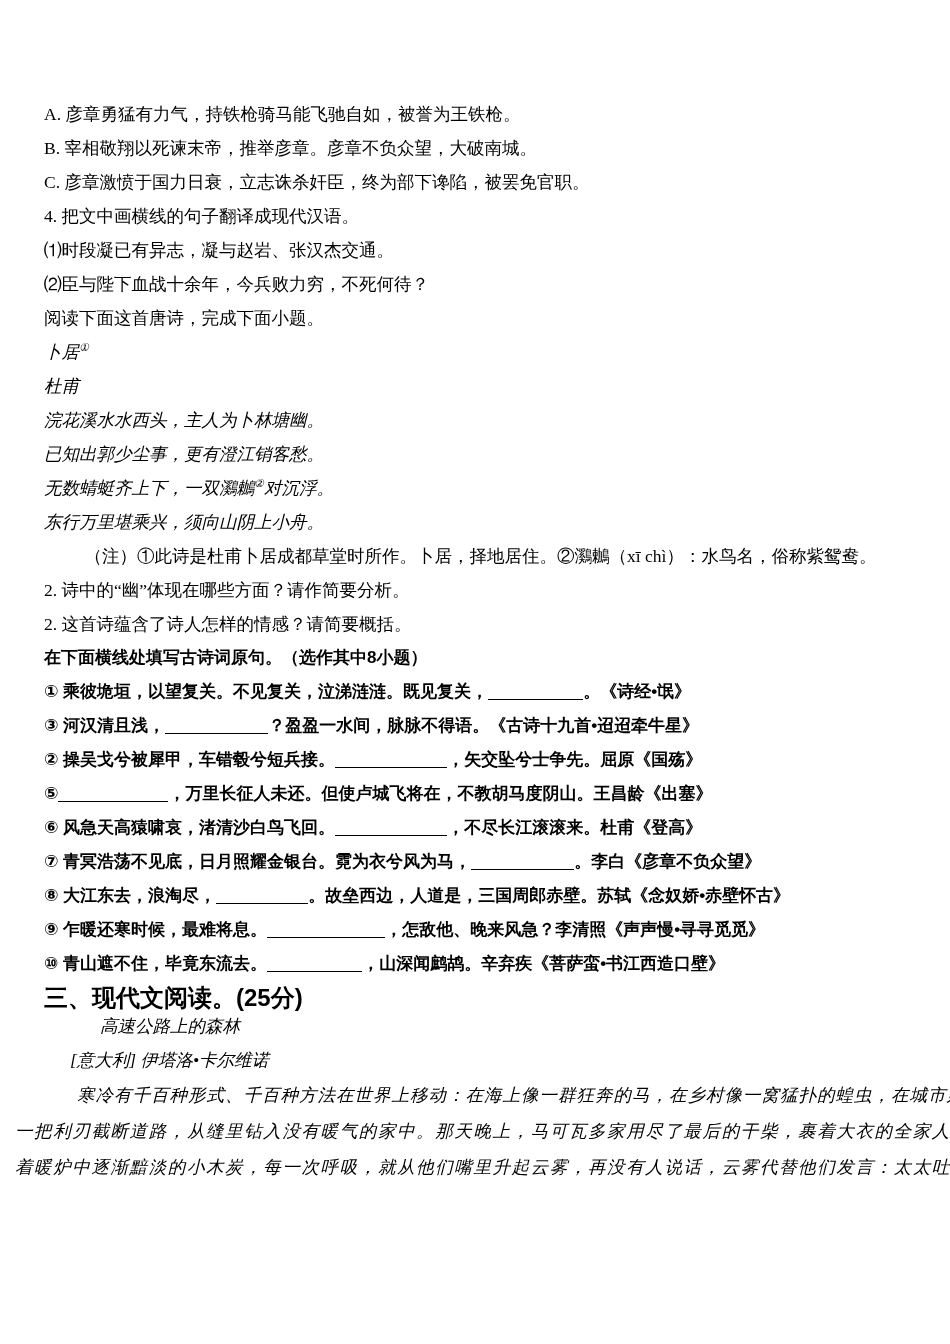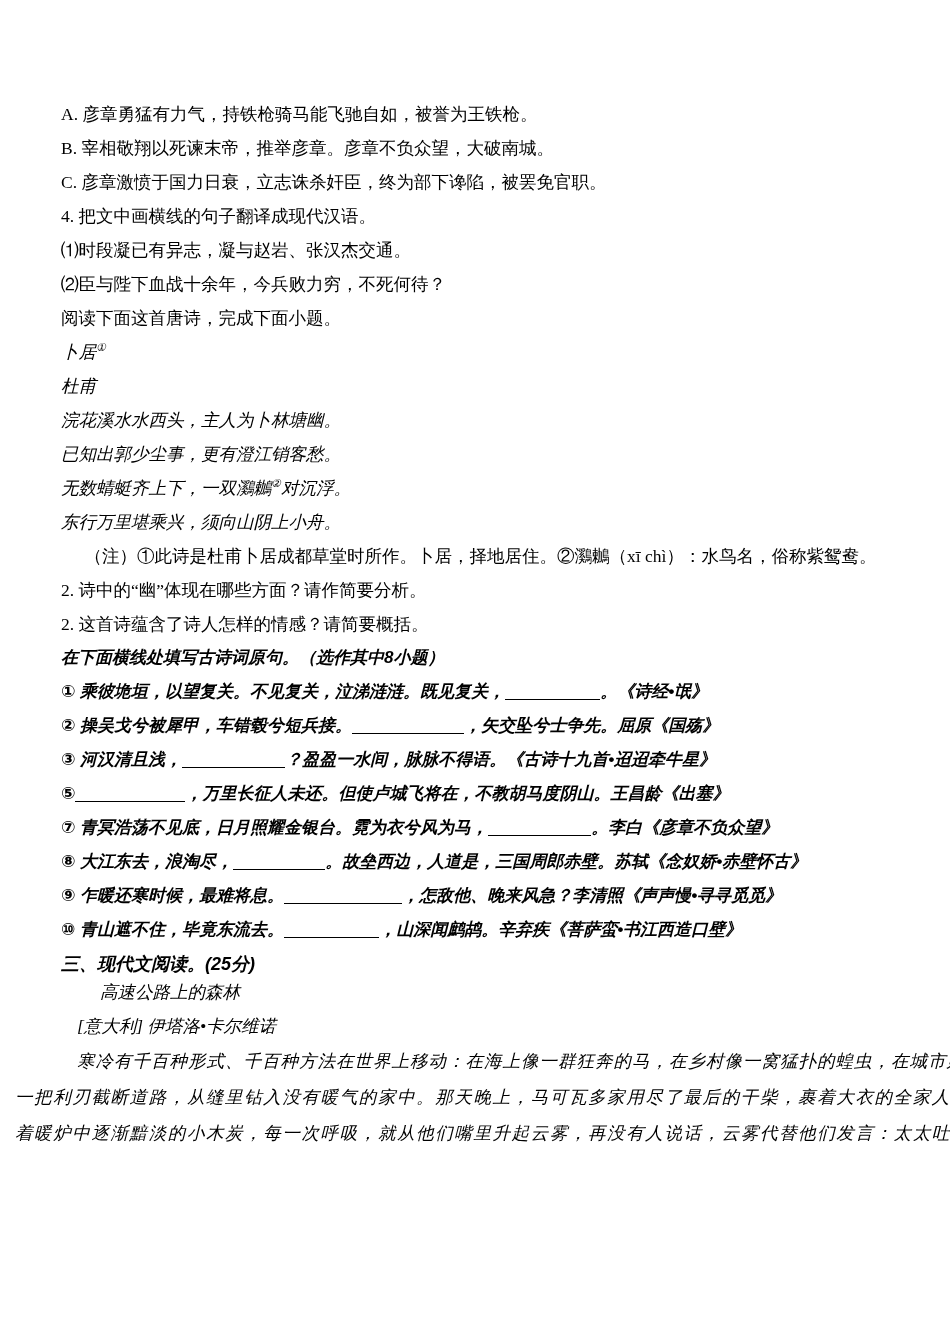--- a/index.html
+++ b/index.html
@@ -12,38 +12,36 @@
   .page {
     box-sizing:border-box;
     width:950px; height:1344px;
     padding:97px 28px 0 44px;
     overflow:hidden;
   }
   .line {
     font-size:17.5px;
     line-height:34px;
     white-space:nowrap;
-    margin-left:17px;
   }
   
   .option,.question,.translation,.intro,.note { font-weight:normal; }
   
   .poem-title,.poem-author,.poem-line,.essay-title,.essay-author,.para-first,.para {
     font-style:italic;
   }
   
   .dict-head,.dict-item,.section-head {
     font-family:"Liberation Sans","DejaVu Sans",sans-serif;
     font-weight:bold;
     font-size:17px;
-    font-style:italic;
   }
-  .section-head { font-size:18px; }
+  .section-head { font-size:24px; }
   .essay-title  { margin-left:56px; margin-top:-6px; }
-  .essay-author { margin-left:33px; }
+  .essay-author { margin-left:26px; }
   .para-first   { margin-left:33px; letter-spacing:1px;  line-height:36px; }
   .para         { margin-left:-29px; letter-spacing:1.6px; line-height:36px; }
   .note         { margin-left:-5px;text-align:center; }
   .blank {
     display:inline-block;
     height:2px;
     border-bottom:1.5px solid #000;
     vertical-align:-3px;
   }
   .sup {
@@ -67,23 +65,24 @@
     <div class="line poem-author"><span>杜甫</span></div>
     <div class="line poem-line"><span>浣花溪水水西头，主人为卜林塘幽。</span></div>
     <div class="line poem-line"><span>已知出郭少尘事，更有澄江销客愁。</span></div>
     <div class="line poem-line"><span>无数蜻蜓齐上下，一双鸂鶒</span><span class="sup">②</span><span>对沉浮。</span></div>
     <div class="line poem-line"><span>东行万里堪乘兴，须向山阴上小舟。</span></div>
     <div class="line note"><span>（注）①此诗是杜甫卜居成都草堂时所作。卜居，择地居住。②鸂鶒（xī chì）：水鸟名，俗称紫鸳鸯。</span></div>
     <div class="line question"><span>2. 诗中的“幽”体现在哪些方面？请作简要分析。</span></div>
     <div class="line question"><span>2. 这首诗蕴含了诗人怎样的情感？请简要概括。</span></div>
     <div class="line dict-head"><span>在下面横线处填写古诗词原句。（选作其中8小题）</span></div>
     <div class="line dict-item"><span>① 乘彼垝垣，以望复关。不见复关，泣涕涟涟。既见复关，</span><span class="blank" style="width: 95px;"></span><span>。《诗经•氓》</span></div>
+    <div class="line dict-item"><span>③ 河汉清且浅，</span><span class="blank" style="width: 103px;"></span><span>？盈盈一水间，脉脉不得语。《古诗十九首•迢迢牵牛星》</span></div>
     <div class="line dict-item"><span>② 操吴戈兮被犀甲，车错毂兮短兵接。</span><span class="blank" style="width: 112px;"></span><span>，矢交坠兮士争先。屈原《国殇》</span></div>
-    <div class="line dict-item"><span>③ 河汉清且浅，</span><span class="blank" style="width: 103px;"></span><span>？盈盈一水间，脉脉不得语。《古诗十九首•迢迢牵牛星》</span></div>
     <div class="line dict-item"><span>⑤</span><span class="blank" style="width: 110px;"></span><span>，万里长征人未还。但使卢城飞将在，不教胡马度阴山。王昌龄《出塞》</span></div>
+    <div class="line dict-item"><span>⑥ 风急天高猿啸哀，渚清沙白鸟飞回。</span><span class="blank" style="width: 112px;"></span><span>，不尽长江滚滚来。杜甫《登高》</span></div>
     <div class="line dict-item"><span>⑦ 青冥浩荡不见底，日月照耀金银台。霓为衣兮风为马，</span><span class="blank" style="width: 103px;"></span><span>。李白《彦章不负众望》</span></div>
     <div class="line dict-item"><span>⑧ 大江东去，浪淘尽，</span><span class="blank" style="width: 92px;"></span><span>。故垒西边，人道是，三国周郎赤壁。苏轼《念奴娇•赤壁怀古》</span></div>
     <div class="line dict-item"><span>⑨ 乍暖还寒时候，最难将息。</span><span class="blank" style="width: 118px;"></span><span>，怎敌他、晚来风急？李清照《声声慢•寻寻觅觅》</span></div>
     <div class="line dict-item"><span>⑩ 青山遮不住，毕竟东流去。</span><span class="blank" style="width: 95px;"></span><span>，山深闻鹧鸪。辛弃疾《菩萨蛮•书江西造口壁》</span></div>
     <div class="line section-head"><span>三、现代文阅读。(25分)</span></div>
     <div class="line essay-title"><span>高速公路上的森林</span></div>
     <div class="line essay-author"><span>[意大利] 伊塔洛•卡尔维诺</span></div>
     <div class="line para-first"><span>寒冷有千百种形式、千百种方法在世界上移动：在海上像一群狂奔的马，在乡村像一窝猛扑的蝗虫，在城市则像</span></div>
     <div class="line para"><span>一把利刃截断道路，从缝里钻入没有暖气的家中。那天晚上，马可瓦多家用尽了最后的干柴，裹着大衣的全家人，看</span></div>
     <div class="line para"><span>着暖炉中逐渐黯淡的小木炭，每一次呼吸，就从他们嘴里升起云雾，再没有人说话，云雾代替他们发言：太太吐出长</span></div>

